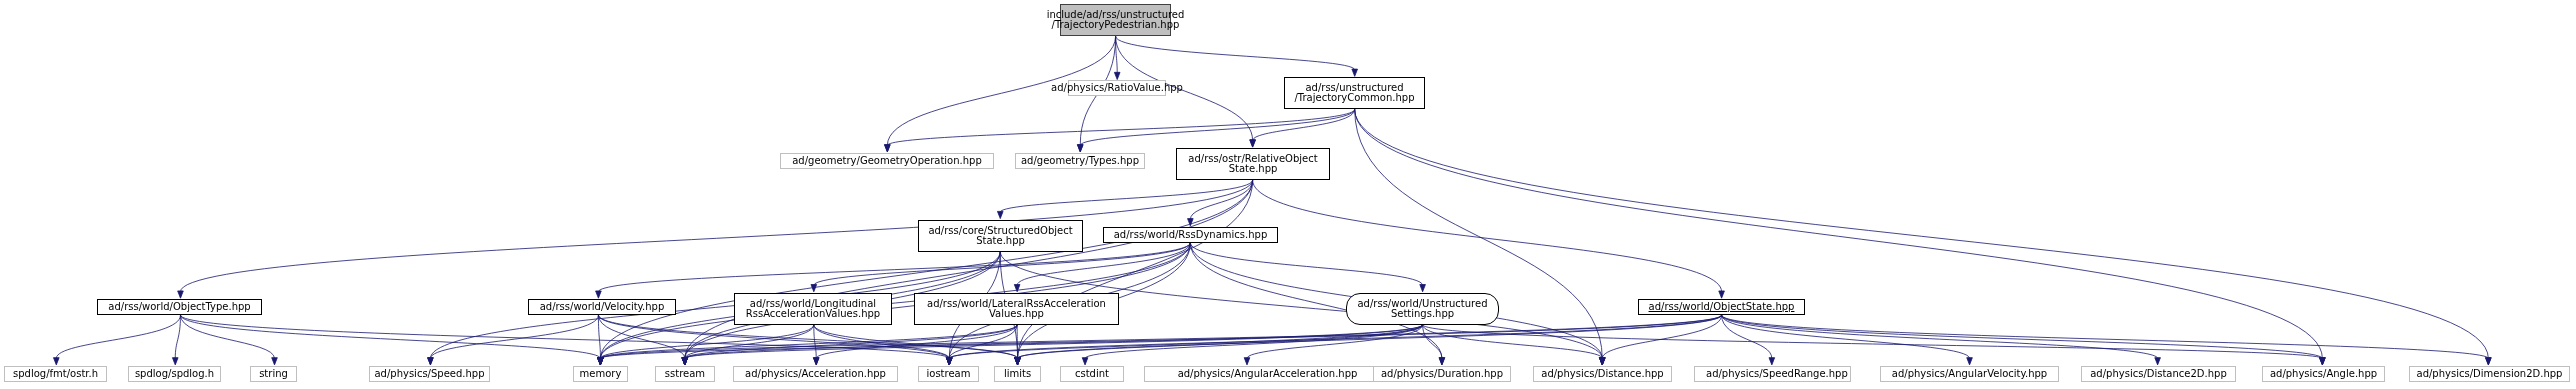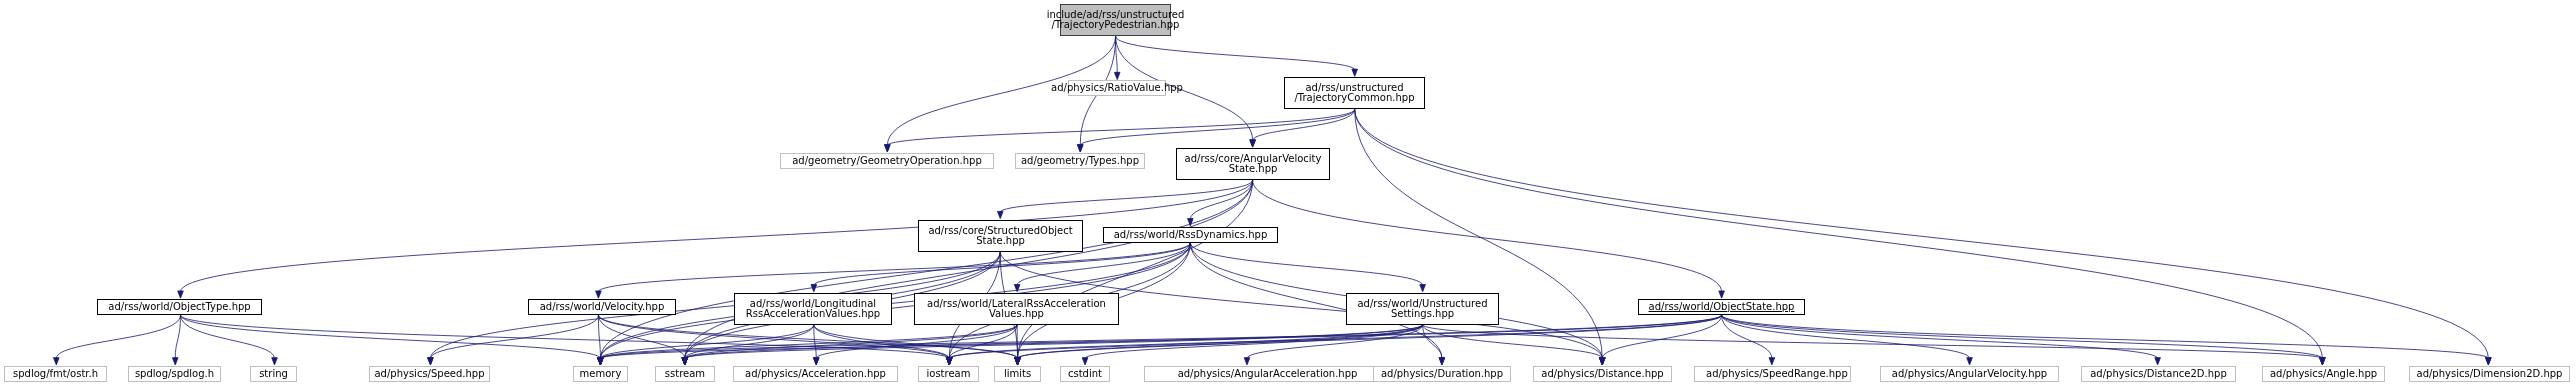--- a/index.html
+++ b/index.html
@@ -164,44 +164,44 @@
     <polygon points="1989,445 1996,445 1992.5,454" class="arrow"></polygon>
   </svg>
 <div id="nodes">
     <div class="node root" style="left: 1060px; top: 4px; width: 111px; height: 32px;">include/ad/rss/unstructured
 /TrajectoryPedestrian.hpp</div>
     <div class="node ext" style="left: 1068px; top: 80px; width: 98px; height: 16px;">ad/physics/RatioValue.hpp</div>
     <div class="node int" style="left: 1284px; top: 77px; width: 141px; height: 32px;">ad/rss/unstructured
 /TrajectoryCommon.hpp</div>
     <div class="node ext" style="left: 780px; top: 153px; width: 214px; height: 16px;">ad/geometry/GeometryOperation.hpp</div>
     <div class="node ext" style="left: 1015px; top: 153px; width: 130px; height: 16px;">ad/geometry/Types.hpp</div>
-    <div class="node int" style="left: 1176px; top: 148px; width: 154px; height: 32px;">ad/rss/core/AngularVelocity
+    <div class="node int" style="left: 1176px; top: 148px; width: 154px; height: 32px;">ad/rss/ostr/RelativeObject
 State.hpp</div>
     <div class="node int" style="left: 918px; top: 220px; width: 165px; height: 32px;">ad/rss/core/StructuredObject
 State.hpp</div>
     <div class="node int" style="left: 1103px; top: 227px; width: 175px; height: 16px;">ad/rss/world/RssDynamics.hpp</div>
     <div class="node int" style="left: 97px; top: 299px; width: 165px; height: 16px;">ad/rss/world/ObjectType.hpp</div>
     <div class="node int" style="left: 528px; top: 299px; width: 148px; height: 16px;">ad/rss/world/Velocity.hpp</div>
     <div class="node int" style="left: 734px; top: 293px; width: 158px; height: 32px;">ad/rss/world/Longitudinal
 RssAccelerationValues.hpp</div>
     <div class="node int" style="left: 914px; top: 293px; width: 205px; height: 32px;">ad/rss/world/LateralRssAcceleration
 Values.hpp</div>
-    <div class="node int" style="left: 1346px; top: 293px; width: 153px; height: 32px;">ad/rss/world/Unstructured
+    <div class="node int" style="left: 1346px; top: 293px; width: 153px; height: 32px; border-radius: 14px;">ad/rss/world/Unstructured
 Settings.hpp</div>
     <div class="node int" style="left: 1638px; top: 299px; width: 167px; height: 16px; text-decoration: underline;">ad/rss/world/ObjectState.hpp</div>
     <div class="node ext" style="left: 4px; top: 366px; width: 103px; height: 16px;">spdlog/fmt/ostr.h</div>
     <div class="node ext" style="left: 128px; top: 366px; width: 93px; height: 16px;">spdlog/spdlog.h</div>
     <div class="node ext" style="left: 250px; top: 366px; width: 47px; height: 16px;">string</div>
     <div class="node ext" style="left: 369px; top: 366px; width: 121px; height: 16px;">ad/physics/Speed.hpp</div>
     <div class="node ext" style="left: 573px; top: 366px; width: 55px; height: 16px;">memory</div>
     <div class="node ext" style="left: 655px; top: 366px; width: 60px; height: 16px;">sstream</div>
     <div class="node ext" style="left: 733px; top: 366px; width: 165px; height: 16px;">ad/physics/Acceleration.hpp</div>
     <div class="node ext" style="left: 918px; top: 366px; width: 61px; height: 16px;">iostream</div>
     <div class="node ext" style="left: 994px; top: 366px; width: 47px; height: 16px;">limits</div>
-    <div class="node ext" style="left: 1060px; top: 366px; width: 50px; height: 16px;">cstdint</div>
+    <div class="node ext" style="left: 1060px; top: 366px; width: 64px; height: 16px;">cstdint</div>
     <div class="node ext" style="left: 1144px; top: 366px; width: 247px; height: 16px;">ad/physics/AngularAcceleration.hpp</div>
     <div class="node ext" style="left: 1373px; top: 366px; width: 138px; height: 16px;">ad/physics/Duration.hpp</div>
     <div class="node ext" style="left: 1533px; top: 366px; width: 139px; height: 16px;">ad/physics/Distance.hpp</div>
     <div class="node ext" style="left: 1694px; top: 366px; width: 157px; height: 16px; padding-left: 12px;">ad/physics/SpeedRange.hpp</div>
     <div class="node ext" style="left: 1880px; top: 366px; width: 179px; height: 16px;">ad/physics/AngularVelocity.hpp</div>
     <div class="node ext" style="left: 2081px; top: 366px; width: 155px; height: 16px;">ad/physics/Distance2D.hpp</div>
     <div class="node ext" style="left: 2262px; top: 366px; width: 123px; height: 16px;">ad/physics/Angle.hpp</div>
     <div class="node ext" style="left: 2409px; top: 366px; width: 161px; height: 16px;">ad/physics/Dimension2D.hpp</div>
   </div>
 

